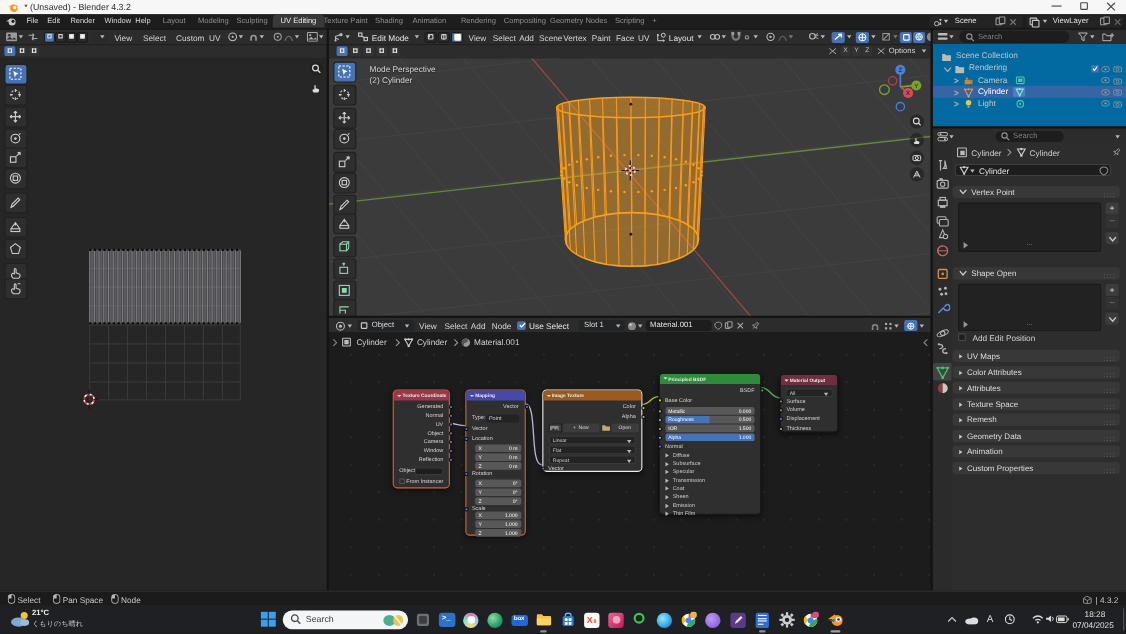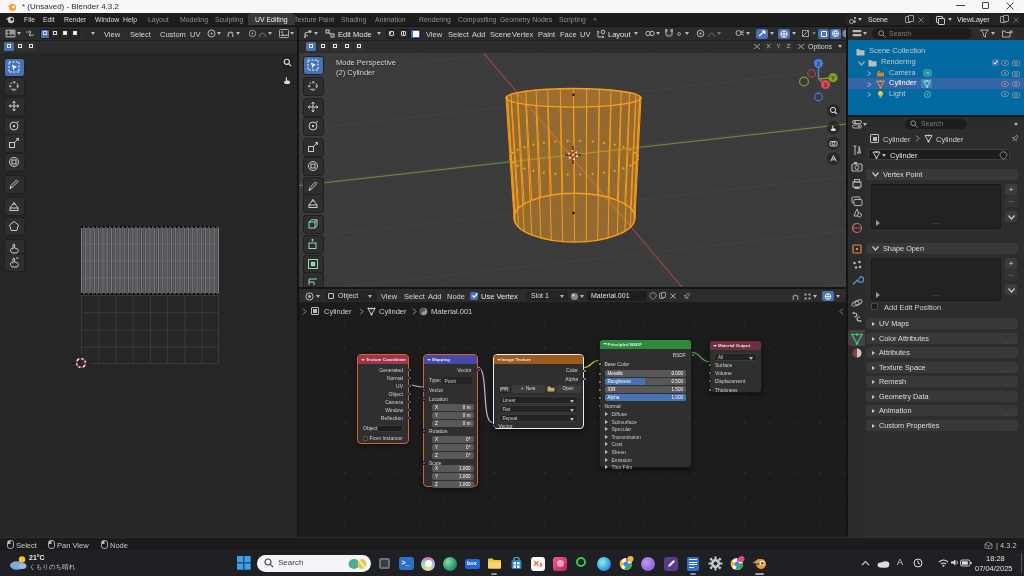--- a/index.html
+++ b/index.html
@@ -636,21 +636,21 @@
     <span class="abs tx" style="left:338px;top:292px;font-size:7px;color:#ddd">Object</span>
     <span class="abs caret" style="left:368px;top:295px"></span>
     <span class="abs tx" style="left:381px;top:292px;font-size:7.5px;color:#d4d4d4">View</span>
     <span class="abs tx" style="left:404px;top:292px;font-size:7.5px;color:#d4d4d4">Select</span>
     <span class="abs tx" style="left:428px;top:292px;font-size:7.5px;color:#d4d4d4">Add</span>
     <span class="abs tx" style="left:447px;top:292px;font-size:7.5px;color:#d4d4d4">Node</span>
     <span class="abs" style="left:470px;top:291.5px;width:8px;height:8px;background:#4772b3;border-radius:2px"></span>
     <svg class="abs" style="left:471.5px;top:293px" width="6" height="5">
       <path d="M0.5 2.5 L2.2 4.2 L5.5 0.5" stroke="#fff" stroke-width="1.2" fill="none"></path>
     </svg>
-    <span class="abs tx" style="left:481px;top:292px;font-size:7.5px;color:#e8e8e8">Use Vertex</span>
+    <span class="abs tx" style="left:481px;top:292px;font-size:7.5px;color:#e8e8e8">Use Select</span>
     <span class="abs widget" style="left:526px;top:290.5px;width:42px;height:10px"></span>
     <span class="abs tx" style="left:531px;top:292px;font-size:7px;color:#ddd">Slot 1</span>
     <span class="abs caret" style="left:560px;top:295px"></span>
     <svg class="abs" style="left:570px;top:291.5px" width="9" height="9">
       <circle cx="4.5" cy="4.5" r="3.6" fill="#888"></circle>
       <circle cx="3.2" cy="3.2" r="1.2" fill="#ccc"></circle>
     </svg>
     <span class="abs caret" style="left:580px;top:295px"></span>
     <span class="abs widget" style="left:587px;top:290.5px;width:60px;height:10px;background:#1d1d1d"></span>
     <span class="abs tx" style="left:591px;top:292px;font-size:7px;color:#e5e5e5">Material.001</span>
@@ -1105,21 +1105,21 @@
     <div class="abs" style="left:0;top:537px;width:1024px;height:13px;background:#1b1b1b;border-top:1px solid #2e2e2e;z-index:50">
       <svg class="abs" style="left:7px;top:2px" width="7" height="9">
         <rect x="0.5" y="0.5" width="6" height="8" rx="2.4" fill="none" stroke="#b9b9b9" stroke-width="0.9"></rect>
         <path d="M0.8 1.2 Q0.8 0.8 2 0.8 L3.5 0.8 L3.5 4 L0.8 4 Z" fill="#b9b9b9"></path>
       </svg>
       <span class="abs tx" style="left:16px;top:2.5px;font-size:7.5px;color:#c9c9c9">Select</span>
       <svg class="abs" style="left:48px;top:2px" width="7" height="9">
         <rect x="0.5" y="0.5" width="6" height="8" rx="2.4" fill="none" stroke="#b9b9b9" stroke-width="0.9"></rect>
         <path d="M0.8 1.2 Q0.8 0.8 2 0.8 L3.5 0.8 L3.5 4 L0.8 4 Z" fill="#b9b9b9"></path>
       </svg>
-      <span class="abs tx" style="left:57px;top:2.5px;font-size:7.5px;color:#c9c9c9">Pan View</span>
+      <span class="abs tx" style="left:57px;top:2.5px;font-size:7.5px;color:#c9c9c9">Pan Space</span>
       <svg class="abs" style="left:101px;top:2px" width="7" height="9">
         <rect x="0.5" y="0.5" width="6" height="8" rx="2.4" fill="none" stroke="#b9b9b9" stroke-width="0.9"></rect>
         <path d="M0.8 1.2 Q0.8 0.8 2 0.8 L3.5 0.8 L3.5 4 L0.8 4 Z" fill="#b9b9b9"></path>
       </svg>
       <span class="abs tx" style="left:110px;top:2.5px;font-size:7.5px;color:#c9c9c9">Node</span>
       <svg class="abs" style="left:984px;top:2.5px" width="9" height="8">
         <path d="M1 7 L1 3 L4 1 L8 3 L8 7 L4.5 8 Z M1 3 L4.5 5 L8 3 M4.5 5 L4.5 8" stroke="#9a9a9a" stroke-width="0.8" fill="none"></path>
       </svg>
       <span class="abs tx" style="left:996px;top:2.5px;font-size:7.5px;color:#c9c9c9">| 4.3.2</span>
     </div>

